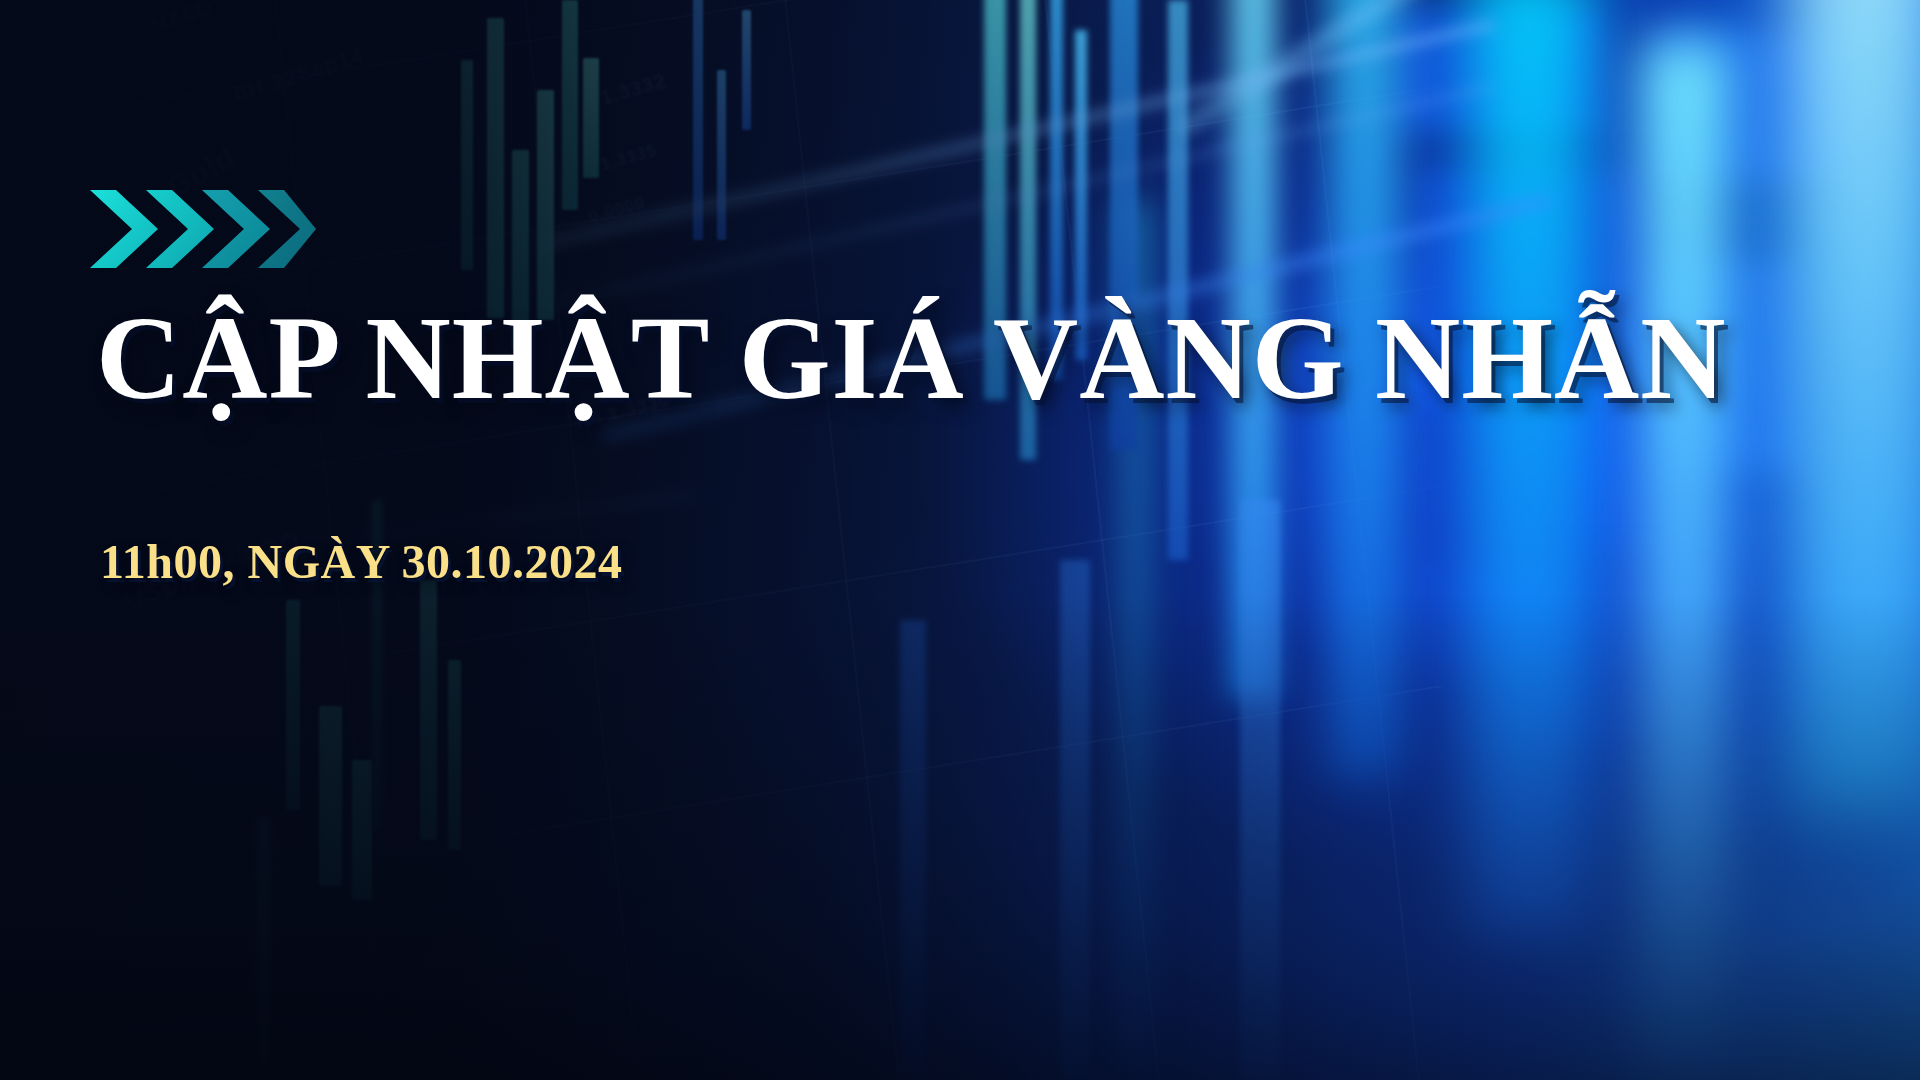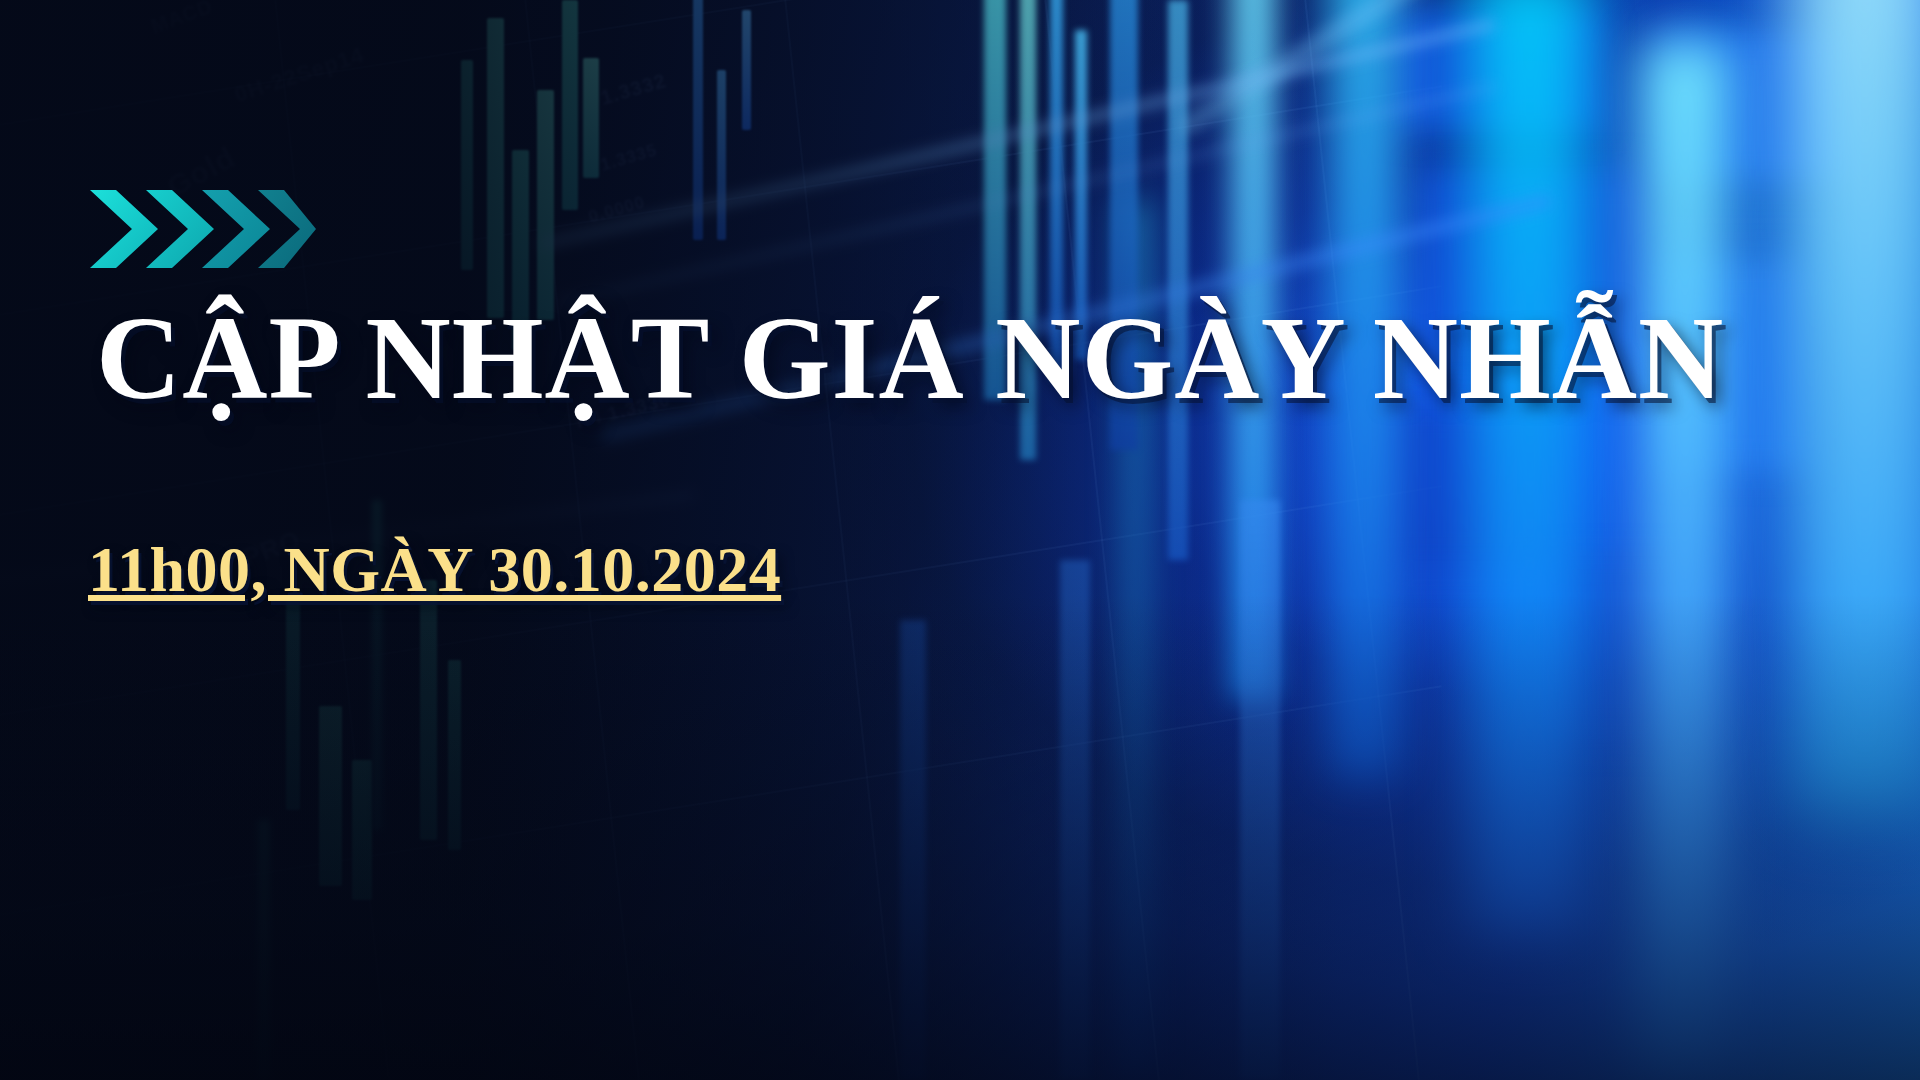--- a/index.html
+++ b/index.html
@@ -117,32 +117,31 @@
     color: #ffffff;
     letter-spacing: 1px;
     text-shadow:
       4px 5px 0 rgba(6,16,48,0.55),
       8px 9px 16px rgba(2,6,20,0.55);
     white-space: nowrap;
   }
 
   .subtitle {
     position: absolute;
-    left: 88px;
+    left: 100px;
     top: 538px;
-    font-size: 64px;
+    font-size: 48px;
     line-height: 1.0;
     font-weight: 700;
     color: #fbe08a;
     letter-spacing: 0.5px;
     text-shadow:
       3px 4px 0 rgba(8,20,55,0.75),
       6px 7px 12px rgba(2,6,20,0.6);
     white-space: nowrap;
-    text-decoration: underline;
   }
 </style>
 </head>
 <body>
 
 <div id="stage">
 
   <div class="bg-layer bg-base"></div>
 
   <div class="bg-layer">
@@ -253,18 +252,18 @@
               <stop offset="100%" stop-color="#0a6a7c"></stop>
           </linearGradient>
         </defs>
         <path d="M2,2 L28,2 L70,41 L28,80 L2,80 L44,41 Z" fill="url(#cg1)"></path>
         <path d="M58,2 L84,2 L126,41 L84,80 L58,80 L100,41 Z" fill="url(#cg2)"></path>
         <path d="M114,2 L140,2 L182,41 L140,80 L114,80 L156,41 Z" fill="url(#cg3)"></path>
         <path d="M170,2 L196,2 L228,41 L196,80 L170,80 L212,41 Z" fill="url(#cg4)"></path>
       </svg>
     </div>
 
-    <div class="title">CẬP NHẬT GIÁ NGÀY NHẪN</div>
+    <div class="title">CẬP NHẬT GIÁ VÀNG NHẪN</div>
 
     <div class="subtitle">11h00, NGÀY 30.10.2024</div>
 
   </div>
 </div>
 
 </body></html>

